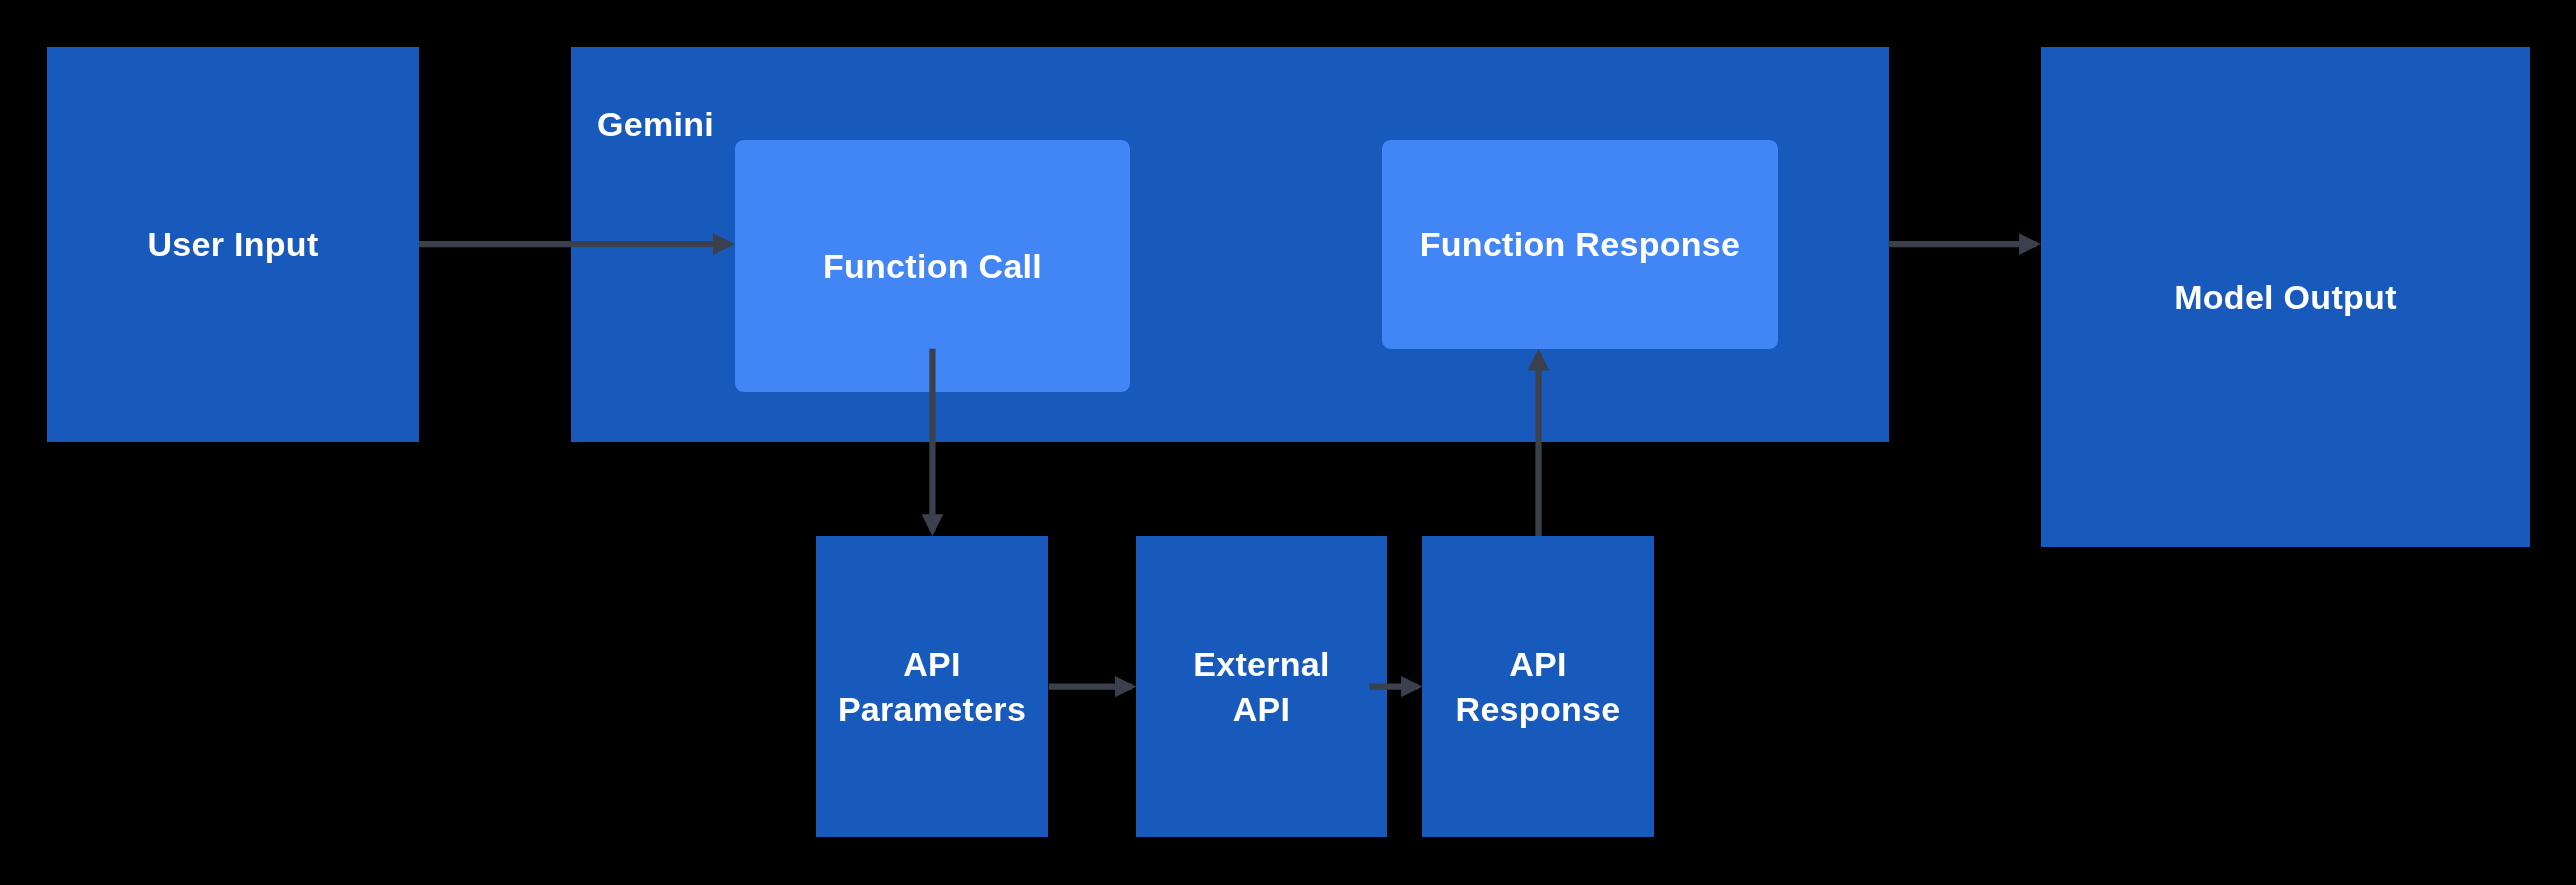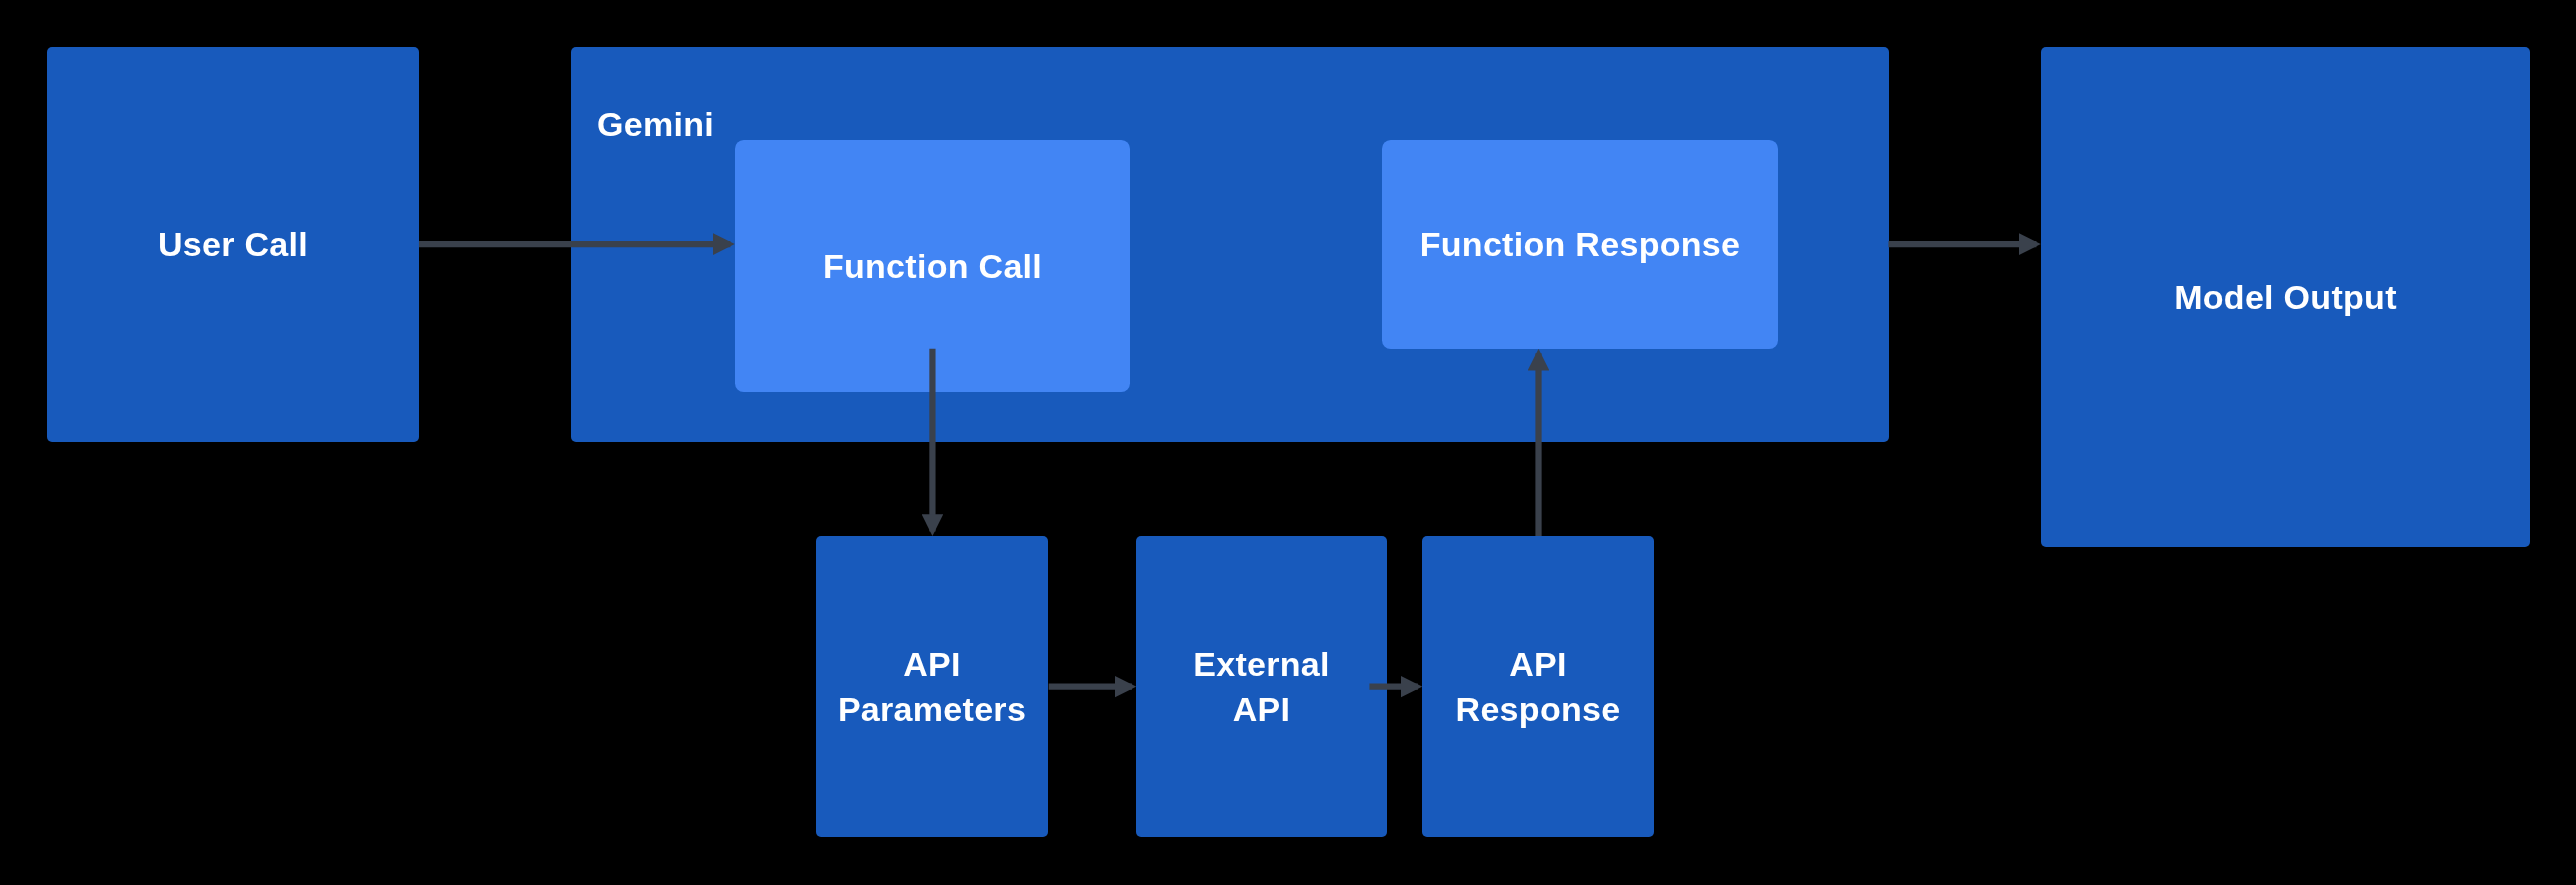--- a/index.html
+++ b/index.html
@@ -14,21 +14,21 @@
     position: relative;
     width: 2576px;
     height: 886px;
     background: var(--bg);
     font-family: "Liberation Sans", "DejaVu Sans", sans-serif;
     overflow: hidden;
   }
   .node {
     position: absolute;
     background: var(--box);
-    border-radius: 5px;
+    border-radius: 0;
     display: flex;
     align-items: center;
     justify-content: center;
   }
   .node.light {
     background: var(--box-light);
     border-radius: 8.7px;
   }
   .label {
     color: var(--text);
@@ -66,21 +66,21 @@
   }
   .edges line { stroke: var(--arrow); stroke-width: 10px; }
   .edges marker path { fill: var(--arrow); }
 </style>
 </head>
 <body>
 
 <div class="canvas">
 
   <div class="node" id="user-input">
-    <span class="label">User Call</span>
+    <span class="label">User Input</span>
   </div>
 
   <div class="node" id="gemini">
     <span class="container-title">Gemini</span>
 
     <div class="node light" id="function-call">
       <span class="label">Function Call</span>
     </div>
 
     <div class="node light" id="function-response">

